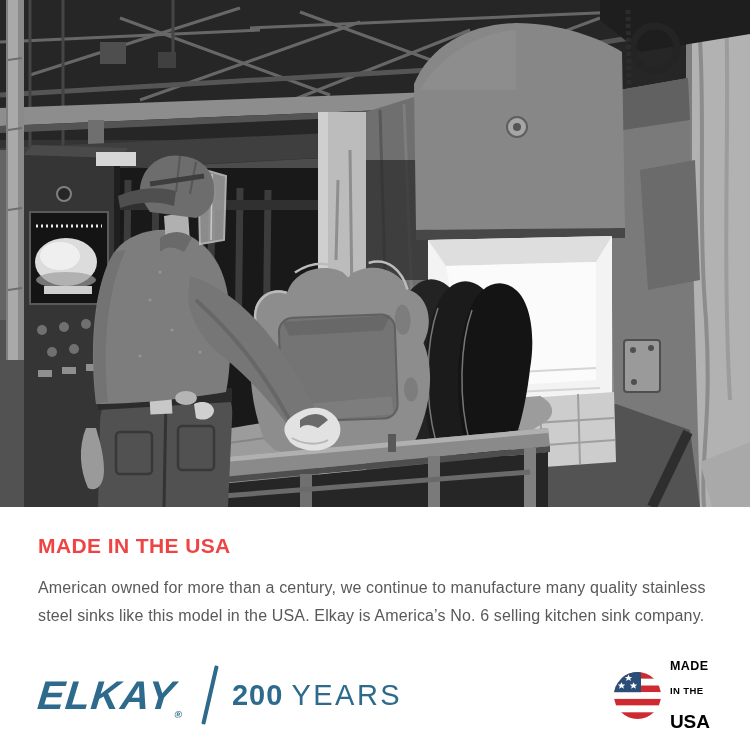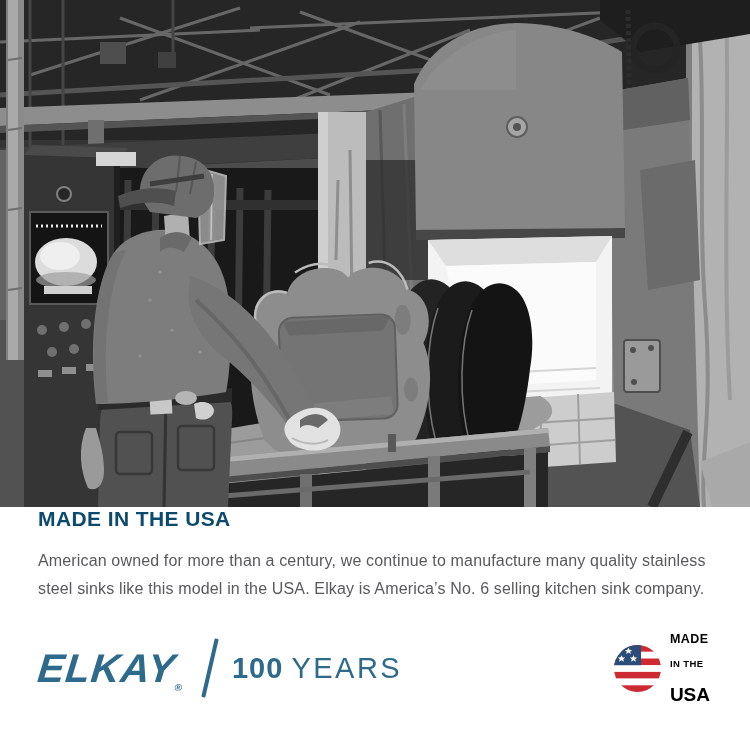--- a/index.html
+++ b/index.html
@@ -5,22 +5,23 @@
   html,body{margin:0;padding:0;}
   body{
     width:750px;height:750px;background:#ffffff;overflow:hidden;
     font-family:"Liberation Sans", sans-serif;
     -webkit-font-smoothing:antialiased;
   }
   .photo-wrap{width:750px;height:507px;display:block;position:relative;background:#8f8f8f;}
   .photo-wrap svg{display:block;width:750px;height:507px;}
   .content{padding:0 38px;}
   .heading{
+    margin-top:27px;
     font-size:21px;font-weight:bold;letter-spacing:.4px;
-    color:#0c4a6e;
+    color:#ef4444;
   }
   .body-text{
     margin-top:16px;max-width:678px;
     font-size:16px;line-height:28px;letter-spacing:.15px;
     color:#58595b;
   }
   .footer{
     margin-top:33px;display:flex;align-items:center;justify-content:space-between;
     height:64px;
   }
@@ -272,21 +273,21 @@
 
 <div class="content">
   <div class="heading">MADE IN THE USA</div>
   <div class="body-text">American owned for more than a century, we continue to manufacture many quality stainless steel sinks like this model in the USA. Elkay is America’s No. 6 selling kitchen sink company.</div>
 
   <div class="footer">
     <div class="logo">
       <div class="wordmark"><span>ELKAY</span><span class="reg">®</span></div>
       <div class="logo-slash"></div>
       <div class="years">
-        <span class="num">100</span>
+        <span class="num">200</span>
         <span class="txt">YEARS</span>
       </div>
     </div>
 
     <div class="badge">
       <svg width="47" height="47" viewBox="0 0 47 47" aria-hidden="true">
         <defs>
             <clipPath id="flagClip">
               <circle cx="23.5" cy="23.5" r="23.5"></circle>
             </clipPath>

